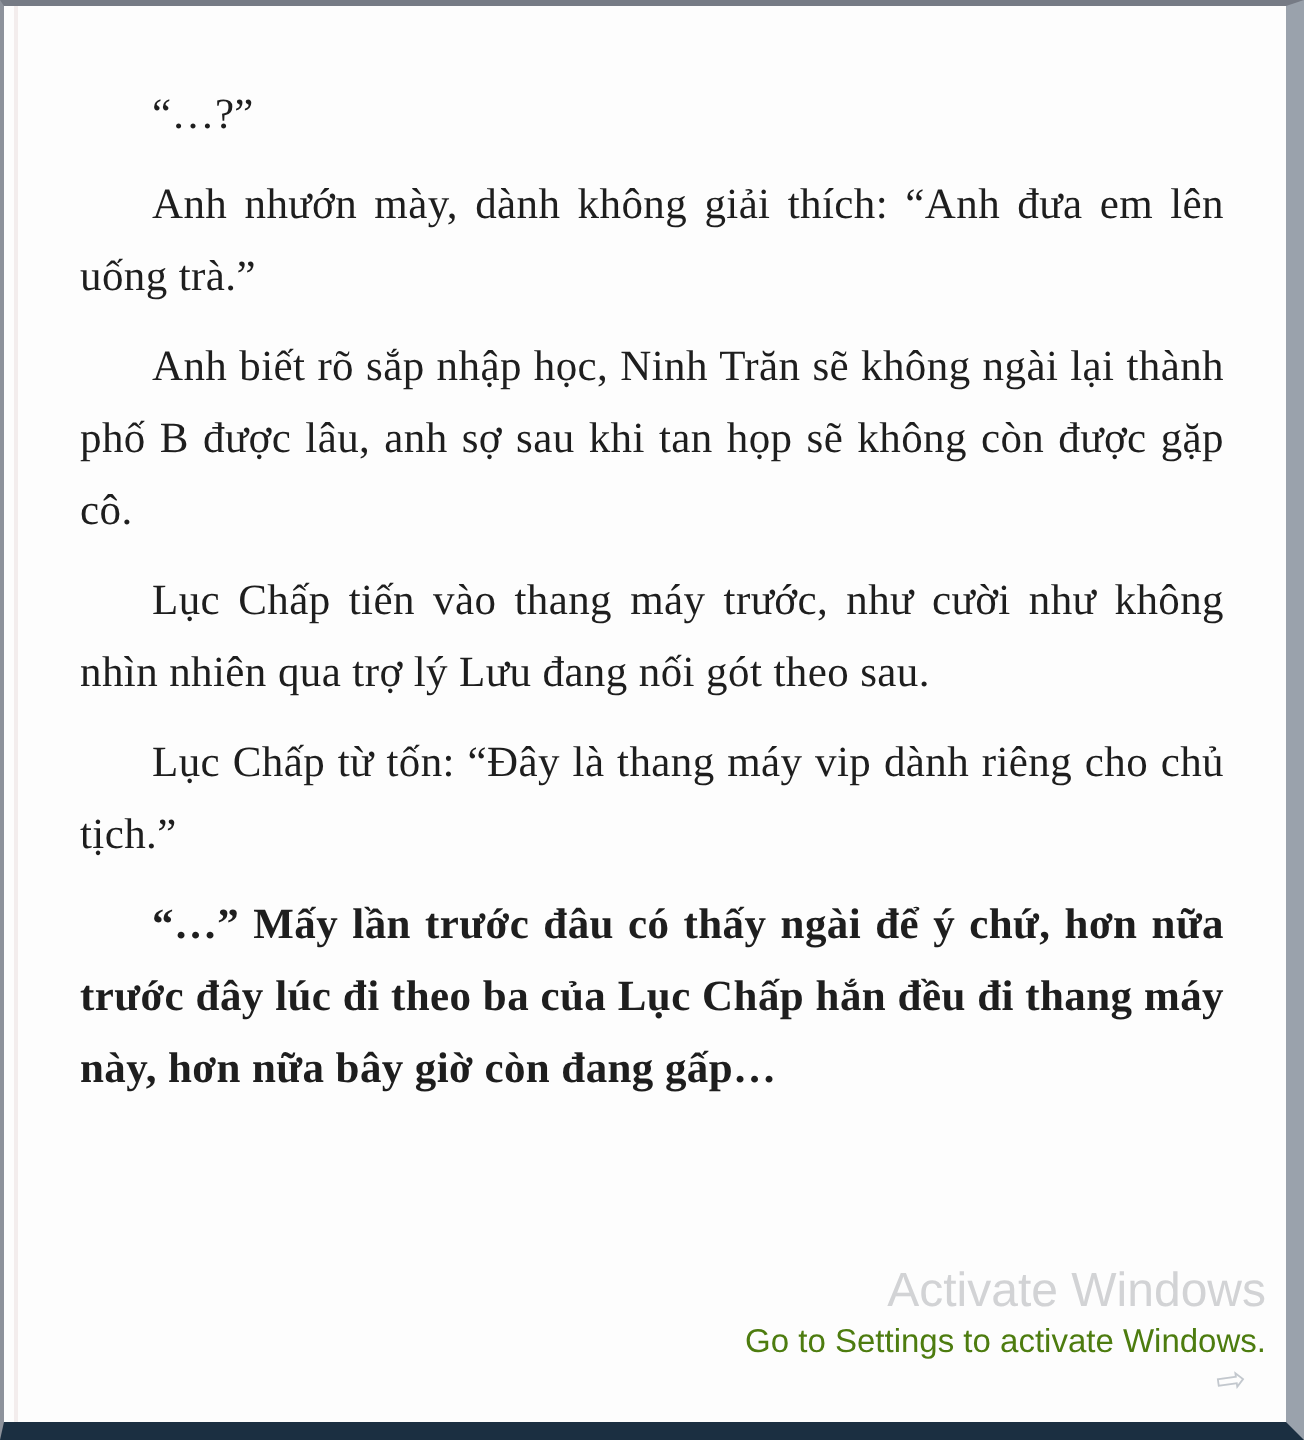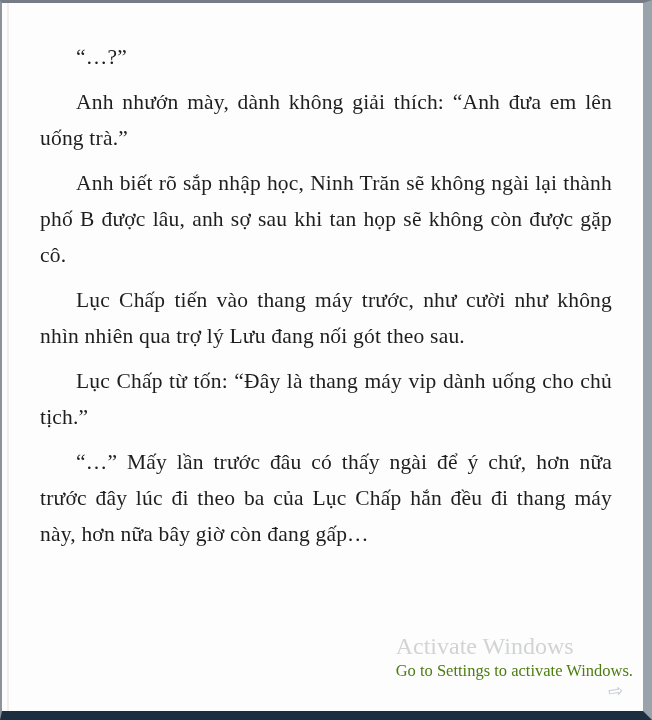--- a/index.html
+++ b/index.html
@@ -38,27 +38,28 @@
   .doc-text p {
     margin: 0 0 9px 0;
     font-size: 21.5px;
     line-height: 36px;
     text-align: justify;
     text-indent: 36px;
     letter-spacing: 0.2px;
   }
   .doc-text p:last-child {
     margin-bottom: 0;
+    font-weight: bold;
   }
   .watermark {
     position: absolute;
     right: 10px;
     bottom: 30px;
-    text-align: left;
-    font-family: Liberation Serif, serif;
+    text-align: right;
+    font-family: Liberation Sans, sans-serif;
     pointer-events: none;
   }
   .watermark-title {
     font-size: 24px;
     line-height: 26px;
     color: #d2d3d5;
     font-weight: 400;
   }
   .watermark-subtitle {
     font-size: 16.5px;
@@ -80,21 +81,21 @@
 <body>
 
 <div class="screen">
   <div class="inner-edge-line"></div>
 
   <div class="doc-text">
       <p>“…?”</p>
       <p>Anh nhướn mày, dành không giải thích: “Anh đưa em lên uống trà.”</p>
       <p>Anh biết rõ sắp nhập học, Ninh Trăn sẽ không ngài lại thành phố B được lâu, anh sợ sau khi tan họp sẽ không còn được gặp cô.</p>
       <p>Lục Chấp tiến vào thang máy trước, như cười như không nhìn nhiên qua trợ lý Lưu đang nối gót theo sau.</p>
-      <p>Lục Chấp từ tốn: “Đây là thang máy vip dành uống cho chủ tịch.”</p>
+      <p>Lục Chấp từ tốn: “Đây là thang máy vip dành riêng cho chủ tịch.”</p>
       <p>“…” Mấy lần trước đâu có thấy ngài để ý chứ, hơn nữa trước đây lúc đi theo ba của Lục Chấp hắn đều đi thang máy này, hơn nữa bây giờ còn đang gấp…</p>
     </div>
 
   <div class="watermark">
     <div class="watermark-title">Activate Windows</div>
     <div class="watermark-subtitle">Go to Settings to activate Windows.</div>
   </div>
 
   <div class="cursor-arrow">⇨</div>
 </div>

